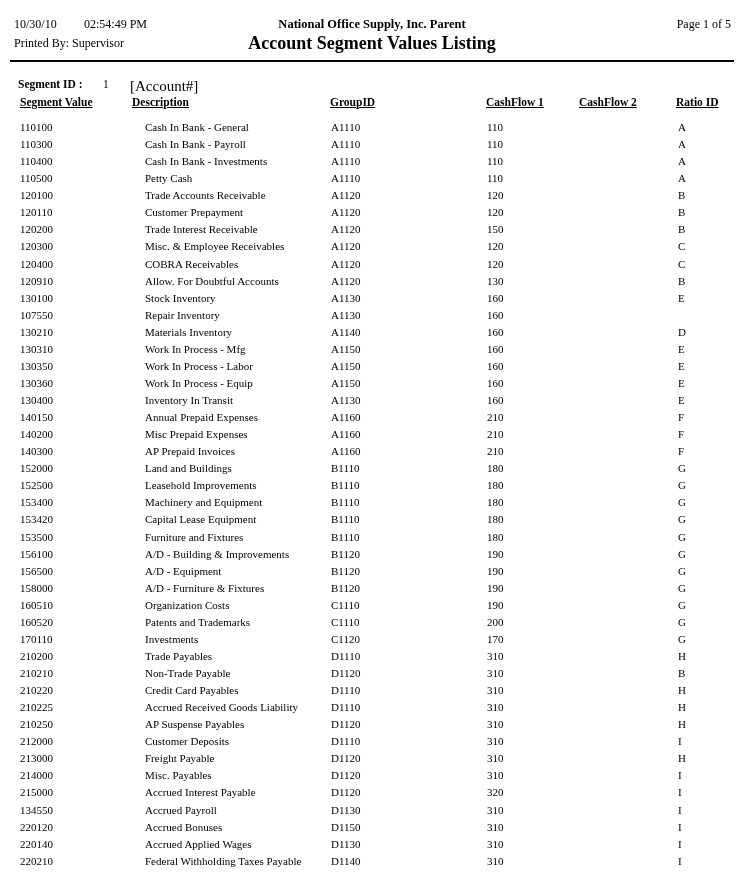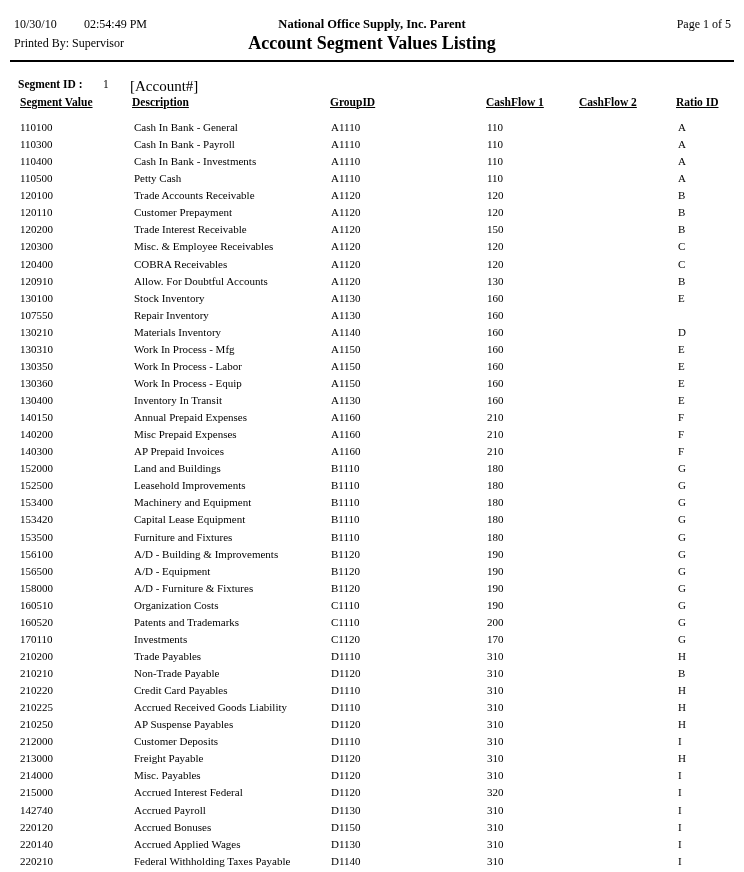--- a/index.html
+++ b/index.html
@@ -52,21 +52,21 @@
   .rows { position: absolute; top: 119px; left: 0; width: 744px; }
   .row { position: relative; height: 17.07px; }
   .cell {
     position: absolute;
     top: 0;
     line-height: 17.07px;
     font-size: 11px;
     white-space: nowrap;
   }
   .c1 { left: 20px; }
-  .c2 { left: 134px; text-align: center; }
+  .c2 { left: 145px; text-align: center; }
   .c3 { left: 331px; }
   .c4 { left: 487px; }
   .c5 { left: 580px; }
   .c6 { left: 678px; }
 </style>
 </head>
 <body>
 
 <div class="page">
 
@@ -397,28 +397,28 @@
       <div class="row">
         <span class="cell c1">214000</span>
         <span class="cell c2">Misc. Payables</span>
         <span class="cell c3">D1120</span>
         <span class="cell c4">310</span>
         <span class="cell c5"></span>
         <span class="cell c6">I</span>
       </div>
       <div class="row">
         <span class="cell c1">215000</span>
-        <span class="cell c2">Accrued Interest Federal</span>
+        <span class="cell c2">Accrued Interest Payable</span>
         <span class="cell c3">D1120</span>
         <span class="cell c4">320</span>
         <span class="cell c5"></span>
         <span class="cell c6">I</span>
       </div>
       <div class="row">
-        <span class="cell c1">142740</span>
+        <span class="cell c1">134550</span>
         <span class="cell c2">Accrued Payroll</span>
         <span class="cell c3">D1130</span>
         <span class="cell c4">310</span>
         <span class="cell c5"></span>
         <span class="cell c6">I</span>
       </div>
       <div class="row">
         <span class="cell c1">220120</span>
         <span class="cell c2">Accrued Bonuses</span>
         <span class="cell c3">D1150</span>

